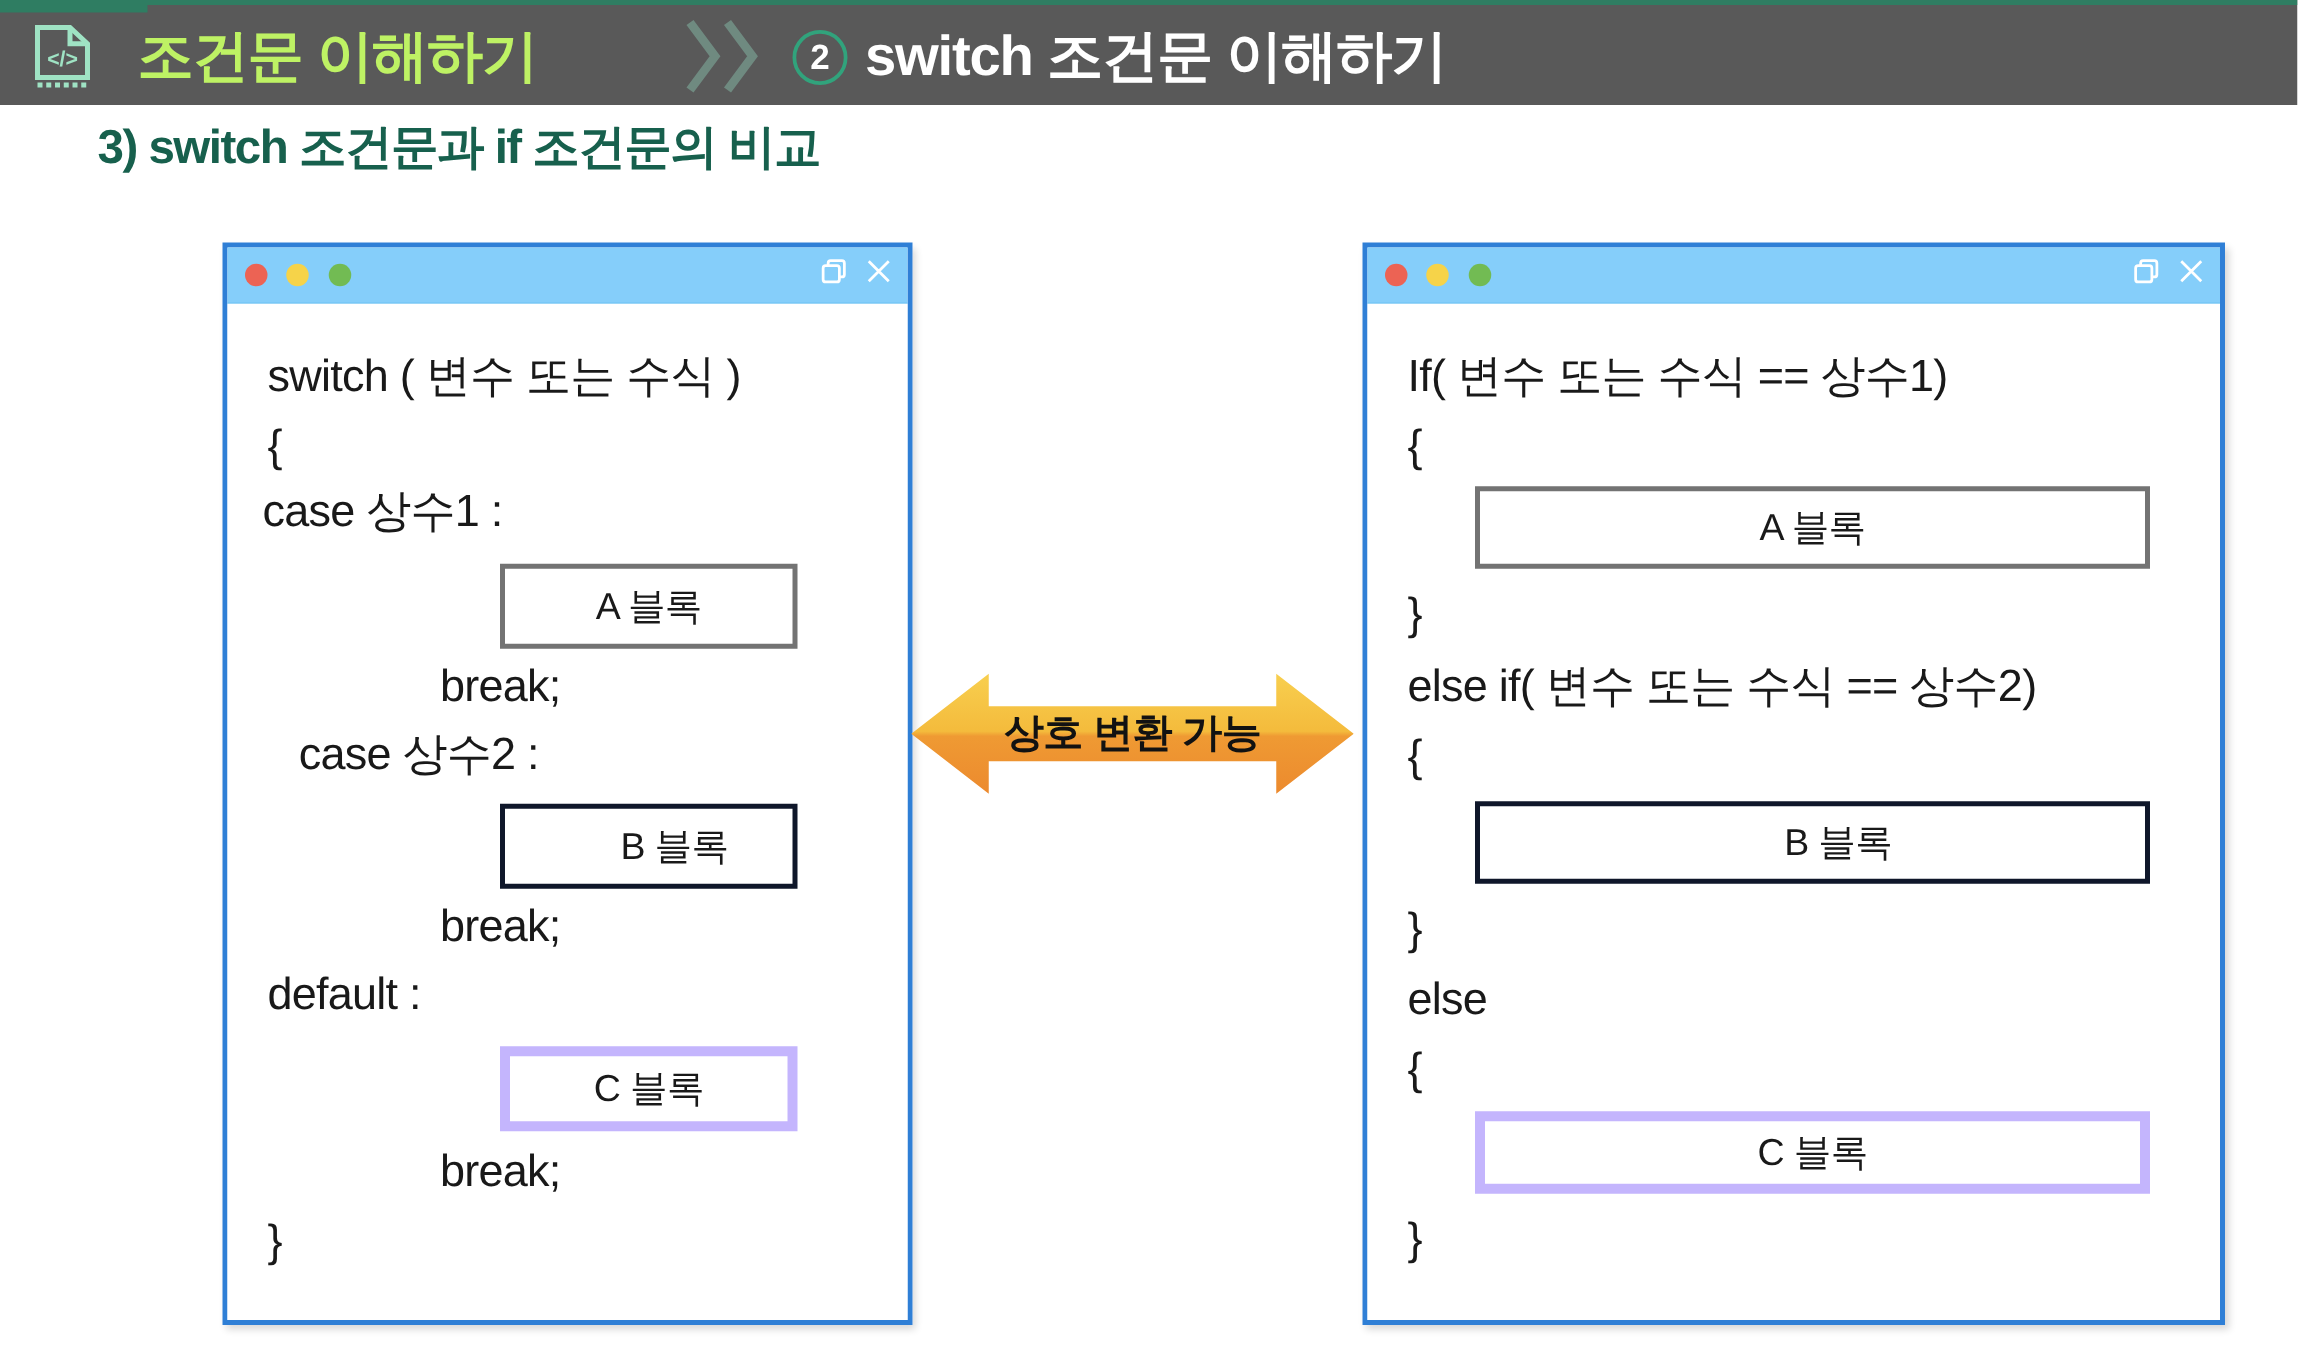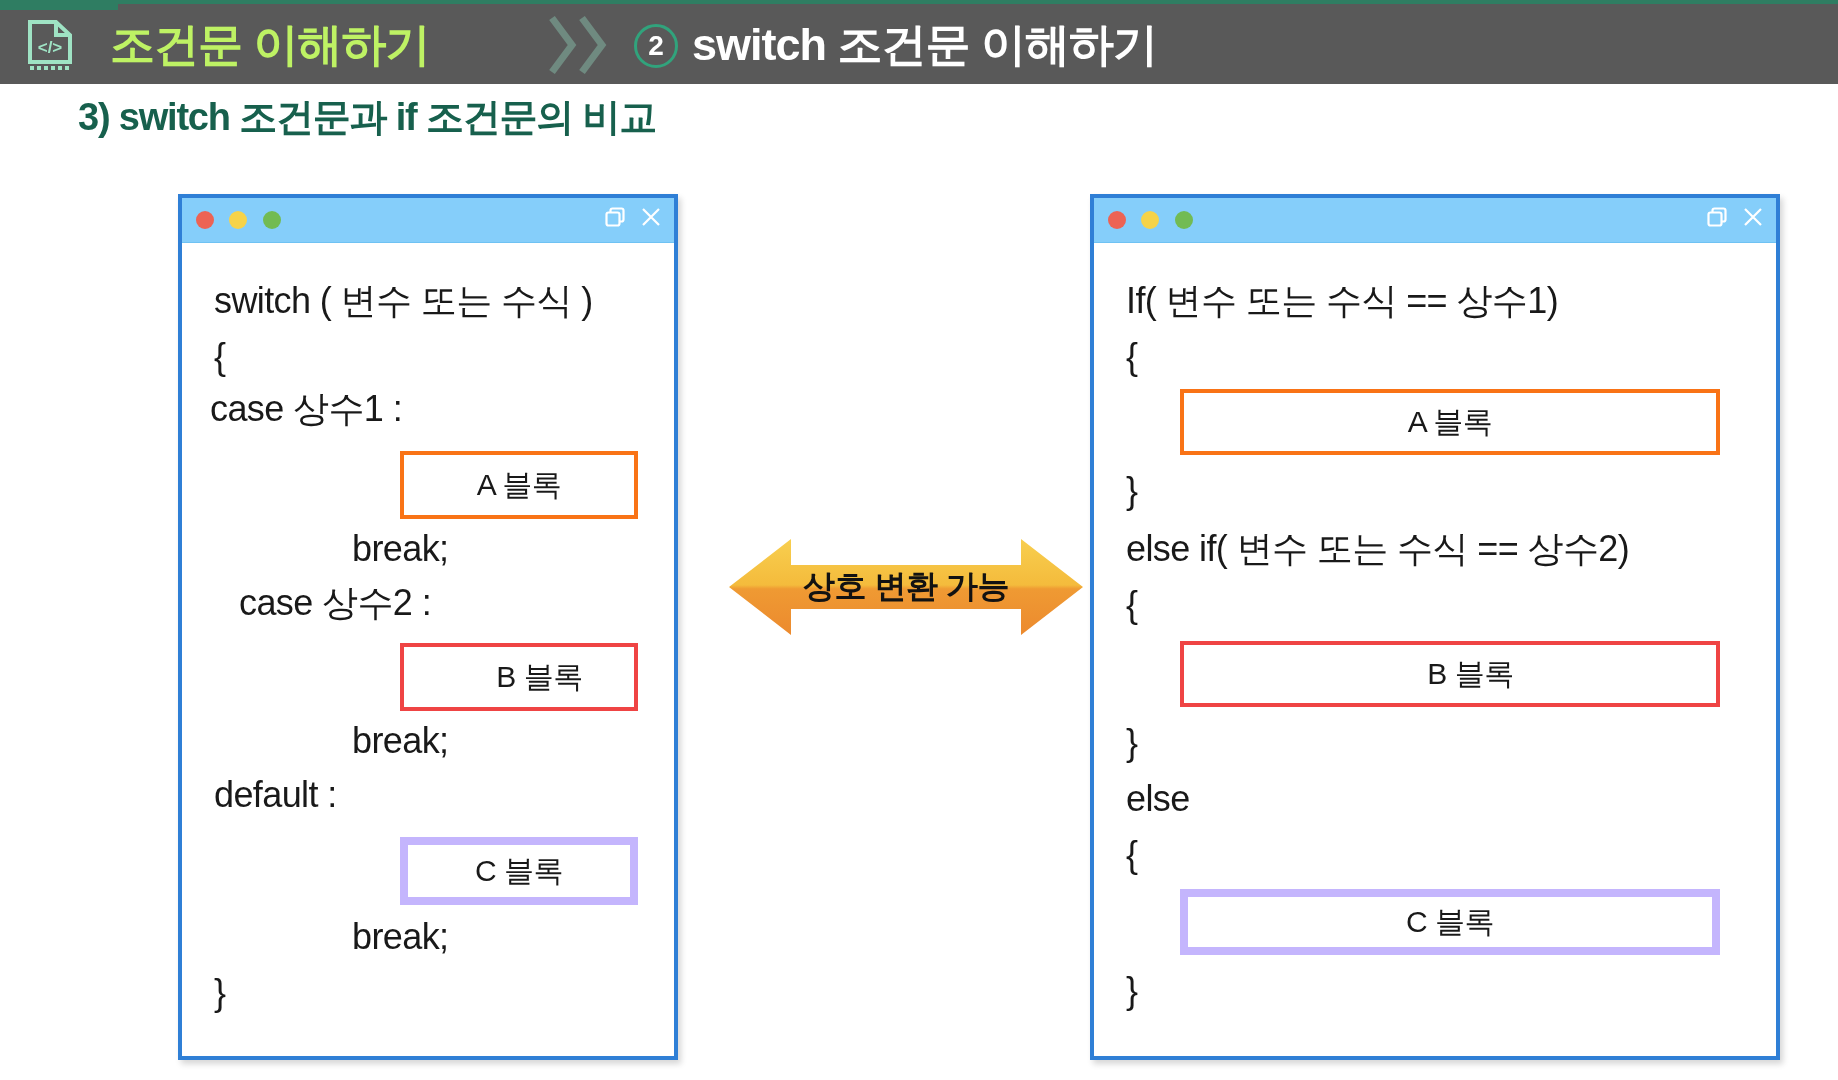--- a/index.html
+++ b/index.html
@@ -96,21 +96,21 @@
   }
 
   
   .win {
     position: absolute;
     box-sizing: border-box;
     border: 4px solid #2f7fd6;
     background: #ffffff;
     box-shadow: 3px 4px 6px rgba(0,0,0,0.16);
   }
-  #win-left  { left: 178px;  top: 194px; width: 500px;  height: 866px; }
+  #win-left  { left: 178px;  top: 194px; width: 552px;  height: 866px; }
   #win-right { left: 1090px; top: 194px; width: 690px;  height: 866px; }
 
   .titlebar {
     position: relative;
     height: 44px;
     background: #85cefa;
     border-bottom: 1px solid #6fc2f3;
   }
   .dots { position: absolute; left: 14px; top: 13px; }
   .dot {
@@ -156,22 +156,22 @@
     box-sizing: border-box;
     background: #ffffff;
     text-align: center;
     font-size: 30px;
     color: #191919;
     display: flex;
     align-items: center;
     justify-content: center;
     letter-spacing: -0.5px;
   }
-  .bb-blue   { border: 4px solid #f97316; }
-  .bb-red    { border: 4px solid #ef4444; padding-left: 41px; }
+  .bb-blue   { border: 4px solid #737373; }
+  .bb-red    { border: 4px solid #0f172a; padding-left: 41px; }
   .bb-purple { border: 8px solid #c4b5fd; }
 
   
   #arrow-wrap {
     position: absolute;
     left: 729px;
     top: 533px;
     width: 354px;
     height: 108px;
   }

